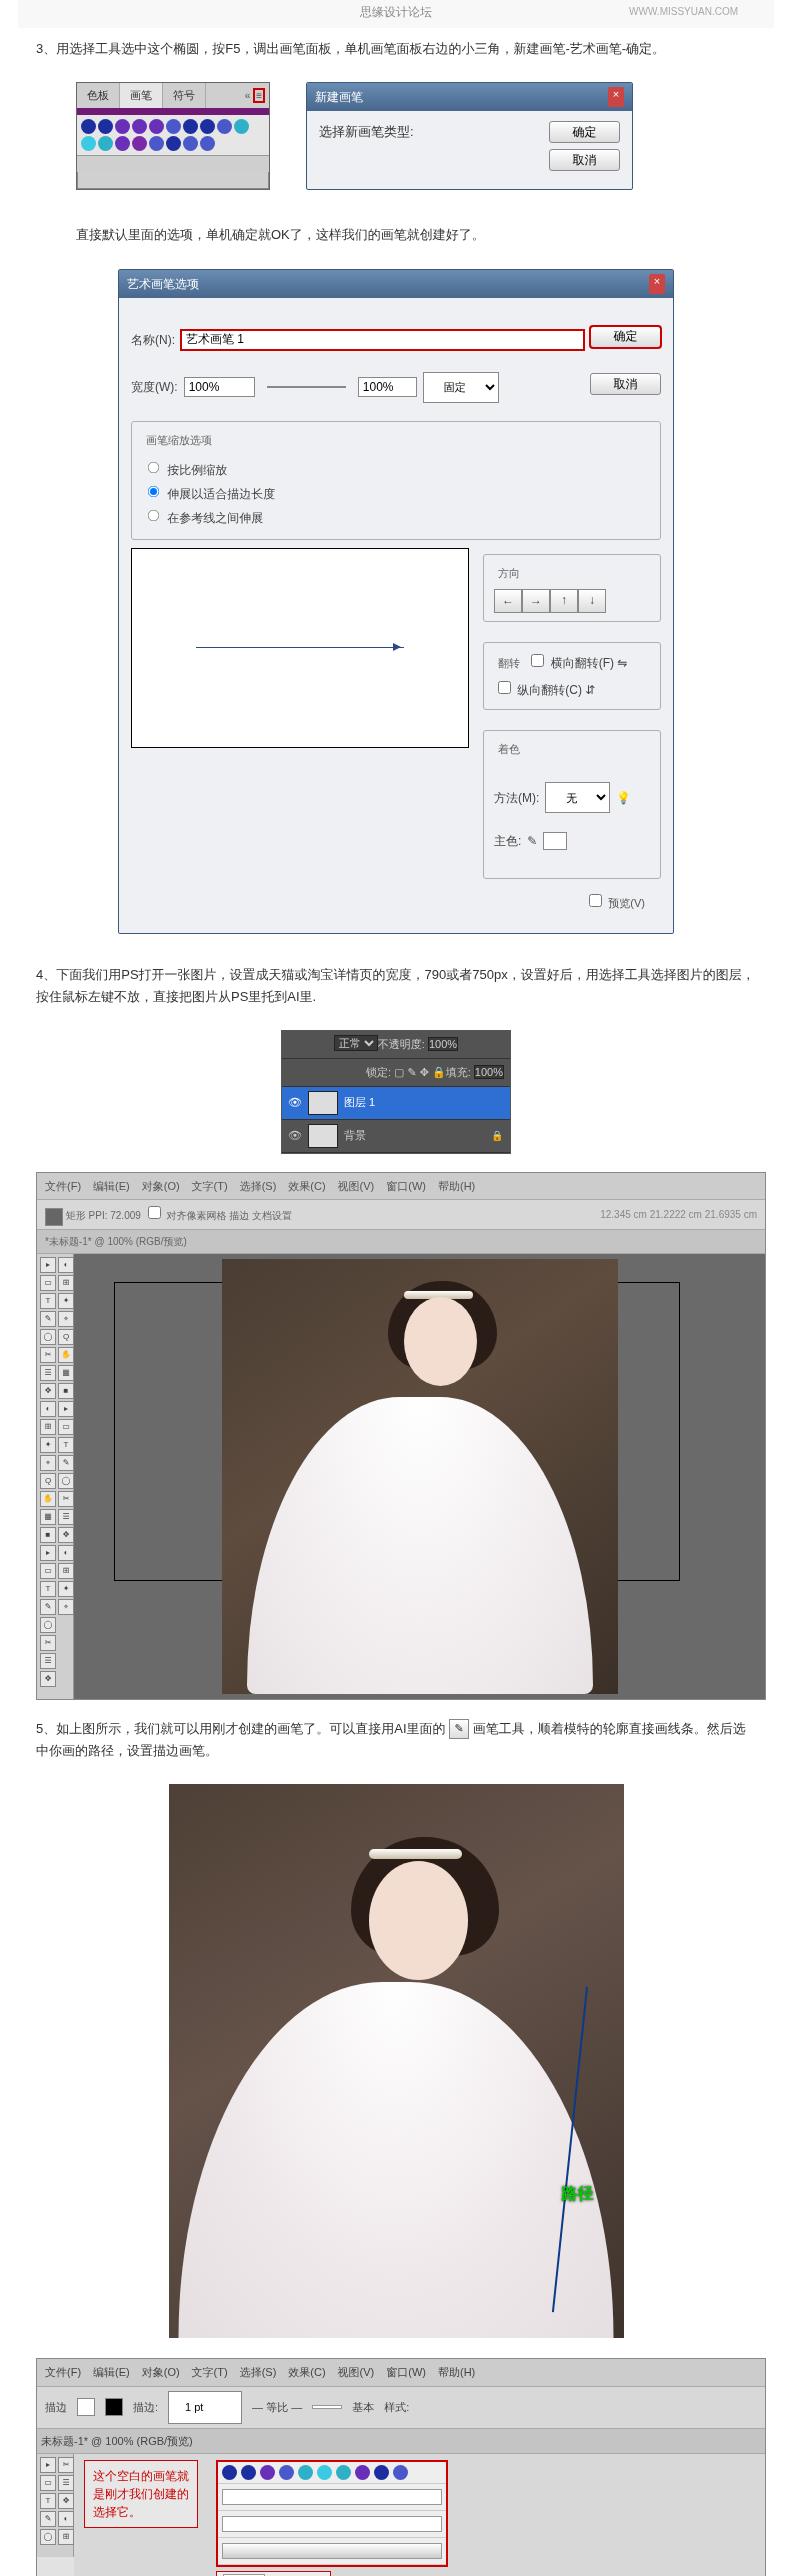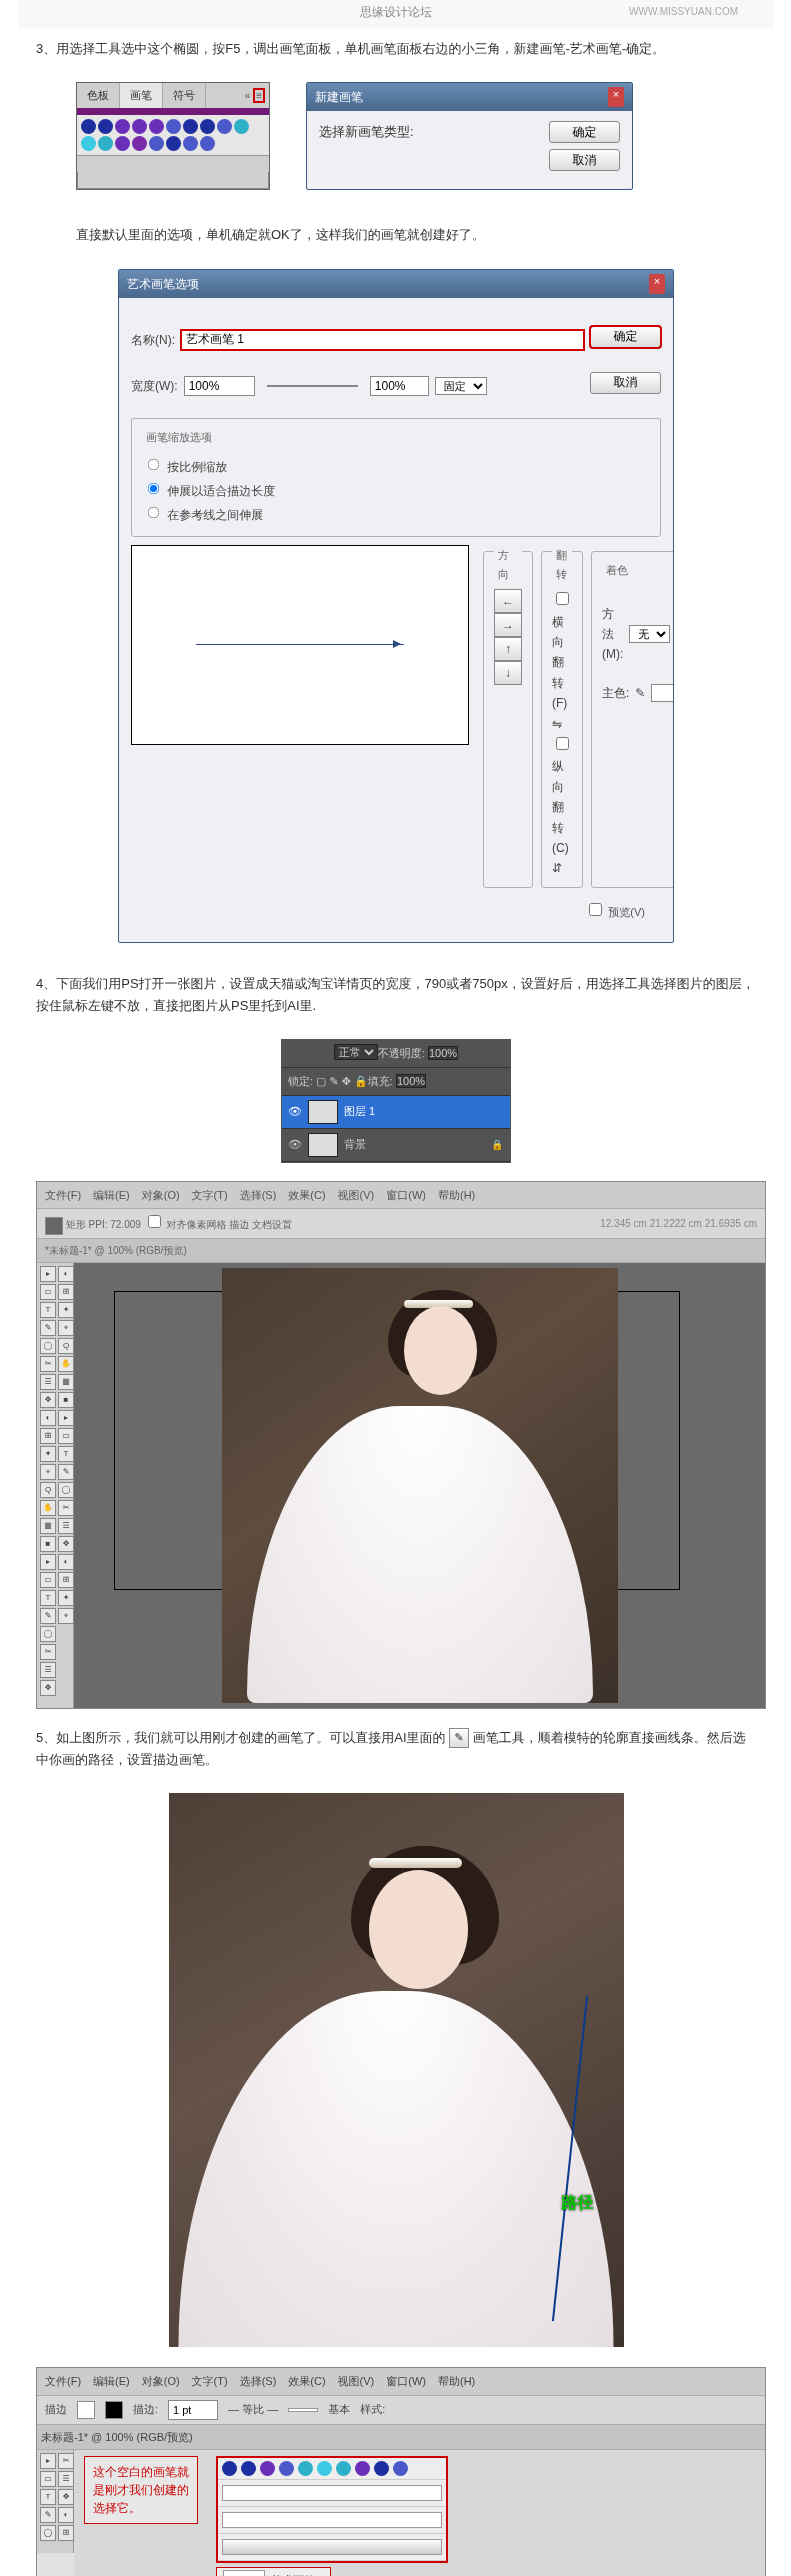--- a/index.html
+++ b/index.html
@@ -72,39 +72,39 @@
   .fieldset .legend { font-size:11px; color:#666; margin:-14px 0 6px 0;
     background:#eef0f3; display:inline-block; padding:0 4px }
   .art-dialog .lower { display:flex; gap:14px; margin-top:8px }
   .preview {
     flex:1; height:198px; border:1px solid #000; background:#fff;
     display:flex; align-items:center; justify-content:center
   }
   .preview .arrow { width:208px; height:1px; background:#2a4a80; position:relative }
   .preview .arrow::after { content:""; position:absolute; right:-1px; top:-4px;
     border:4px solid transparent; border-left:8px solid #2a4a80 }
-  .side { width:178px; display:flex; flex-direction:row; gap:8px }
+  .side { width:178px; display:flex; flex-direction:column; gap:8px }
   .dirbtn { width:26px; height:22px; border:1px solid #888;
     background:linear-gradient(#fff,#ddd); display:inline-flex;
     align-items:center; justify-content:center; font-size:12px }
   .colorbox { width:22px; height:16px; border:1px solid #888; background:#fff;
     display:inline-block; vertical-align:middle }
   .foot { text-align:right; padding:6px 10px }
   .foot label { font-size:11px; color:#555; margin-right:6px }
   
   .layers-panel {
     width:228px; margin:14px auto; border:1px solid #555; background:#535353;
     color:#ccc; font-size:11px
   }
   .layers-panel .top { display:flex; justify-content:center; padding:4px 6px;
     border-bottom:1px solid #333 }
   .layers-panel select, .layers-panel .pct {
     background:#3a3a3a; color:#ccc; border:1px solid #222; font-size:11px; height:16px
   }
-  .layers-panel .row2 { display:flex; justify-content:flex-start; padding:4px 6px;
+  .layers-panel .row2 { display:flex; justify-content:flex-end; padding:4px 6px;
     border-bottom:1px solid #333 }
   .layer { display:flex; align-items:center; gap:6px; padding:4px 6px;
     border-bottom:1px solid #333 }
   .layer.active { background:#2e6fd4; color:#fff }
   .layer .eye { width:14px }
   .layer .thumb { width:28px; height:22px; background:#ddd; border:1px solid #222 }
   .layer .lock { margin-left:auto; font-size:10px }
   
   .ai-window {
     width:728px; margin:18px auto; border:1px solid #888; background:#e6e6e6;
@@ -198,21 +198,21 @@
   .note { border:1px solid #c00; padding:6px 8px; color:#c00; font-size:12px;
     line-height:1.5; background:rgba(255,255,255,0.4) }
   .brush-list { border:2px solid #c00; background:#eee; width:228px }
   .brush-list .row { display:flex; gap:4px; padding:3px 4px; border-bottom:1px solid #ccc }
   .brush-list .sw { width:15px; height:15px; border-radius:50% }
   .brush-list .wide { flex:1; height:14px; background:#fff; border:1px solid #999;
     margin:2px 0 }
   .brush-name { border:1px solid #c00; background:#eee; padding:2px 6px; font-size:11px;
     margin-top:4px; display:inline-flex; align-items:center; gap:6px }
   .brush-name .thumb { width:40px; height:18px; border:1px solid #999; background:#fff }
-  .smallsel { height:18px; border:1px solid #888; background:#fff; font-size:11px; padding:0 4px }
+  .smallsel { height:31px; border:1px solid #888; background:#fff; font-size:11px; padding:0 16px }
   .swatchbox { width:16px; height:16px; border:1px solid #888; display:inline-block;
     vertical-align:middle }
 </style>
 </head>
 <body>
 
 <div class="hdr">
   <span>思缘设计论坛</span>
   <span class="url">WWW.MISSYUAN.COM</span>
 </div>

